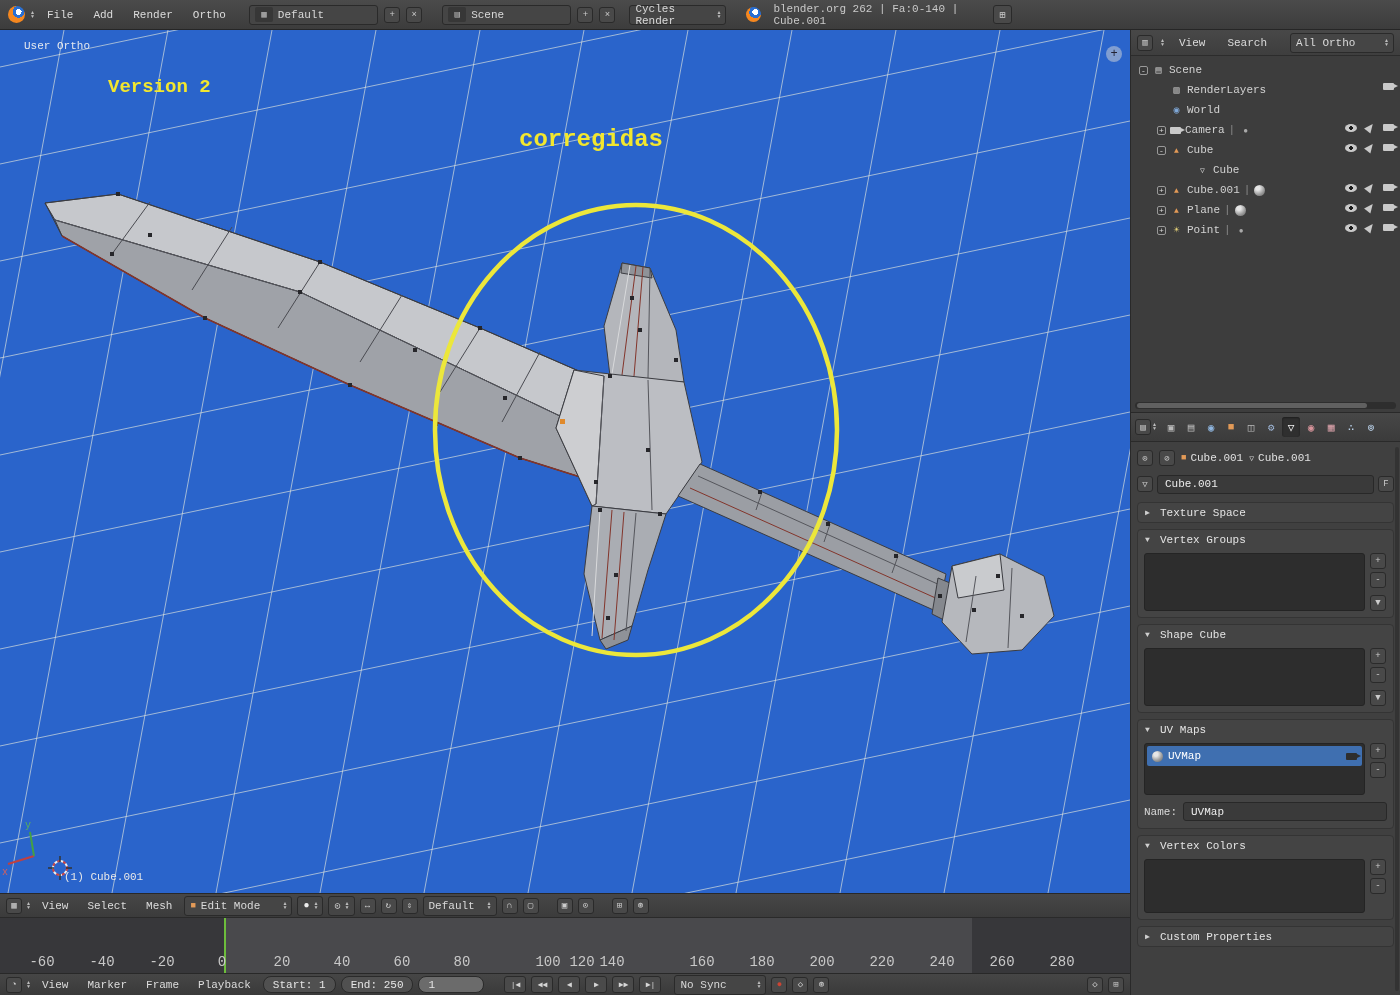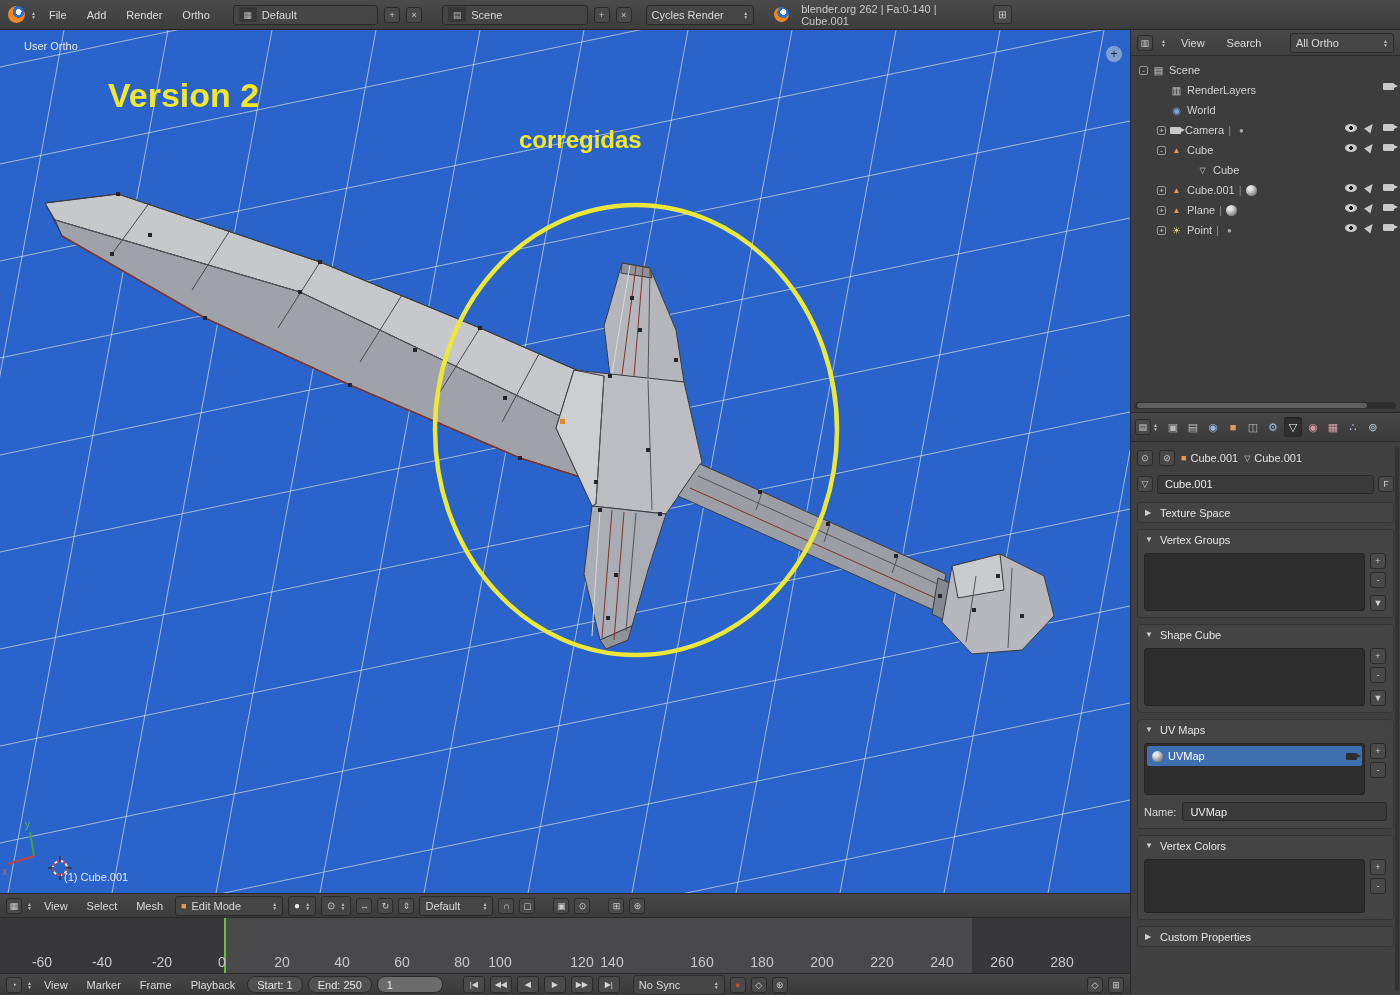--- a/index.html
+++ b/index.html
@@ -1,18 +1,18 @@
 <!DOCTYPE html>
 <html><head>
 <meta charset="utf-8">
 <style>
   * { margin:0; padding:0; box-sizing:border-box; }
   body { background:#222; }
   .app { position:relative; width:1400px; height:995px; background:#404040;
-         font-family:Liberation Sans, sans-serif; font-size:11px; color:#d9d9d9; overflow:hidden; }
+         font-family:Liberation Mono, monospace; font-size:11px; color:#d9d9d9; overflow:hidden; }
 
   
   .topbar { position:absolute; left:0; top:0; width:1400px; height:30px;
             background:linear-gradient(#4b4b4b,#3c3c3c); border-bottom:1px solid #262626;
             display:flex; align-items:center; gap:6px; padding:0 8px; }
   .blogo { width:17px; height:17px; border-radius:50%; flex:none;
            background:radial-gradient(circle at 62% 34%, #ffffff 0 3px, #2a6fd1 3px 6px, #f5871f 6px); }
   .menu { padding:3px 7px; border-radius:3px; color:#dcdcdc; }
   .combo { display:flex; align-items:center; height:20px; background:#454545; border:1px solid #2a2a2a;
            border-radius:3px; padding:0 5px; gap:5px; }
@@ -22,21 +22,21 @@
             font-size:5px; color:#bdbdbd; }
   .updown::before { content:"▲"; } .updown::after { content:"▼"; }
   .sq { width:19px; height:19px; background:#494949; border:1px solid #2a2a2a; border-radius:3px;
         color:#cccccc; display:flex; align-items:center; justify-content:center; font-size:10px; flex:none;}
   .sq.small { width:16px; height:16px; font-size:9px; }
   .info-text { color:#c9c9c9; margin-left:6px; }
 
   
   .viewport { position:absolute; left:0; top:30px; width:1130px; height:863px; background:#2a64cb; overflow:hidden; }
   .vp-label { position:absolute; left:24px; top:10px; color:#e4e8ee; font-size:11px; }
-  .ann-version { position:absolute; left:108px; top:46px; color:#f2e72e; font-weight:bold; font-size:34px; }
+  .ann-version { position:absolute; left:108px; top:46px; color:#f2e72e; font-weight:bold; font-size:19px; }
   .ann-note { position:absolute; left:519px; top:94px; color:#f2e72e; font-weight:bold; font-size:24px; line-height:32px; }
   .obj-label { position:absolute; left:64px; top:841px; color:#e8e8e8; font-size:11px; }
   .vp-plus { position:absolute; right:8px; top:16px; width:16px; height:16px; border-radius:50%;
              background:rgba(200,205,215,.55); color:#223; font-size:12px; display:flex; align-items:center; justify-content:center;}
 
   
   .outliner { position:absolute; left:1130px; top:30px; width:270px; height:382px; background:#3d3d3d;
               border-left:1px solid #292929; }
   .o-header { height:26px; background:linear-gradient(#484848,#3e3e3e); border-bottom:1px solid #2c2c2c;
               display:flex; align-items:center; gap:8px; padding:0 6px; }
@@ -537,21 +537,21 @@
     <div class="range"></div>
     <div class="cframe"></div>
     <span class="tick" style="left:42px">-60</span>
     <span class="tick" style="left:102px">-40</span>
     <span class="tick" style="left:162px">-20</span>
     <span class="tick" style="left:222px">0</span>
     <span class="tick" style="left:282px">20</span>
     <span class="tick" style="left:342px">40</span>
     <span class="tick" style="left:402px">60</span>
     <span class="tick" style="left:462px">80</span>
-    <span class="tick" style="left:500px">100</span>
+    <span class="tick" style="left:548px">100</span>
     <span class="tick" style="left:582px">120</span>
     <span class="tick" style="left:612px">140</span>
     <span class="tick" style="left:702px">160</span>
     <span class="tick" style="left:762px">180</span>
     <span class="tick" style="left:822px">200</span>
     <span class="tick" style="left:882px">220</span>
     <span class="tick" style="left:942px">240</span>
     <span class="tick" style="left:1002px">260</span>
     <span class="tick" style="left:1062px">280</span>
   </div>

